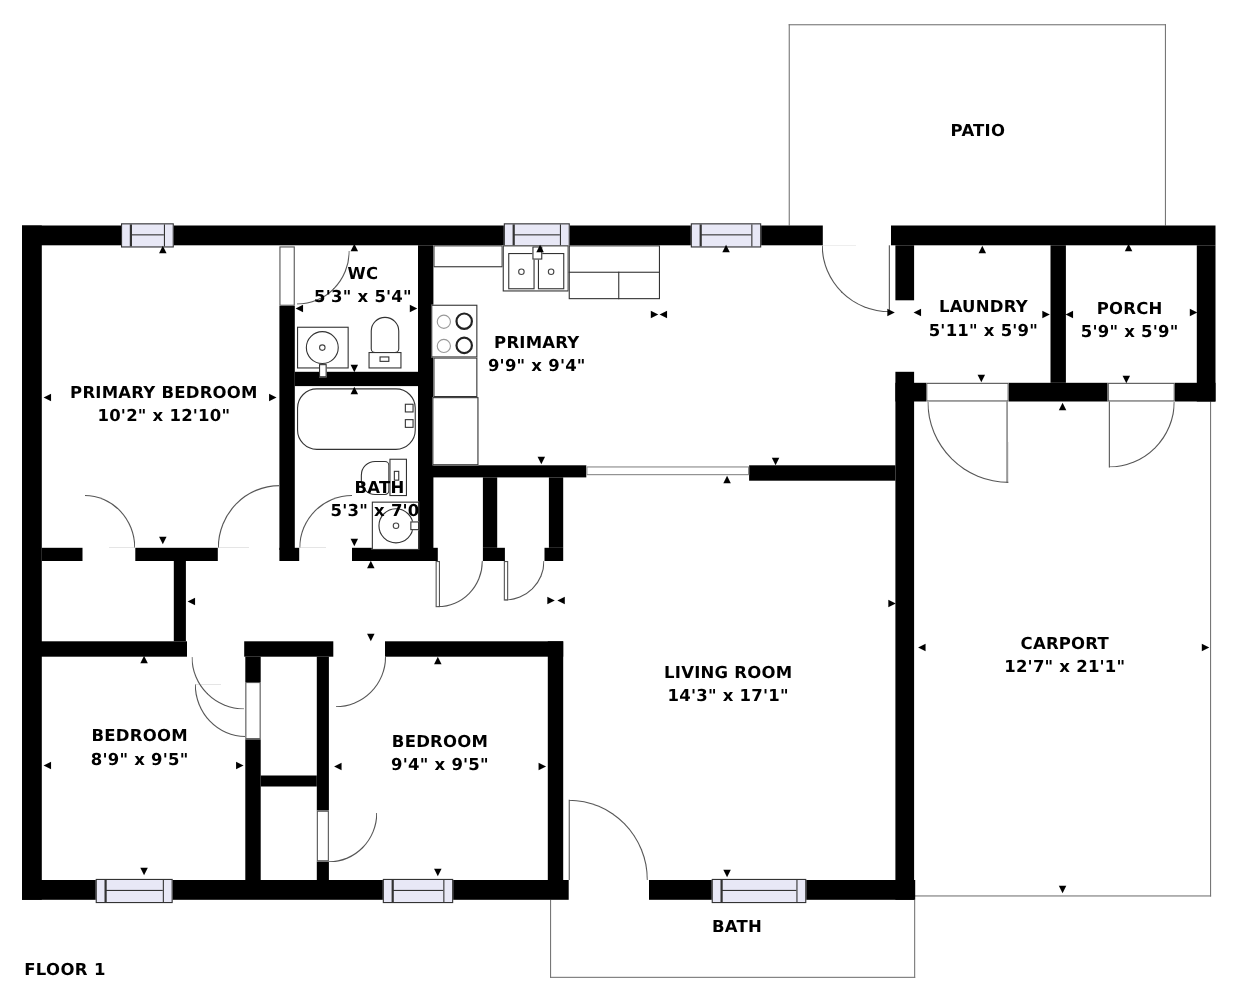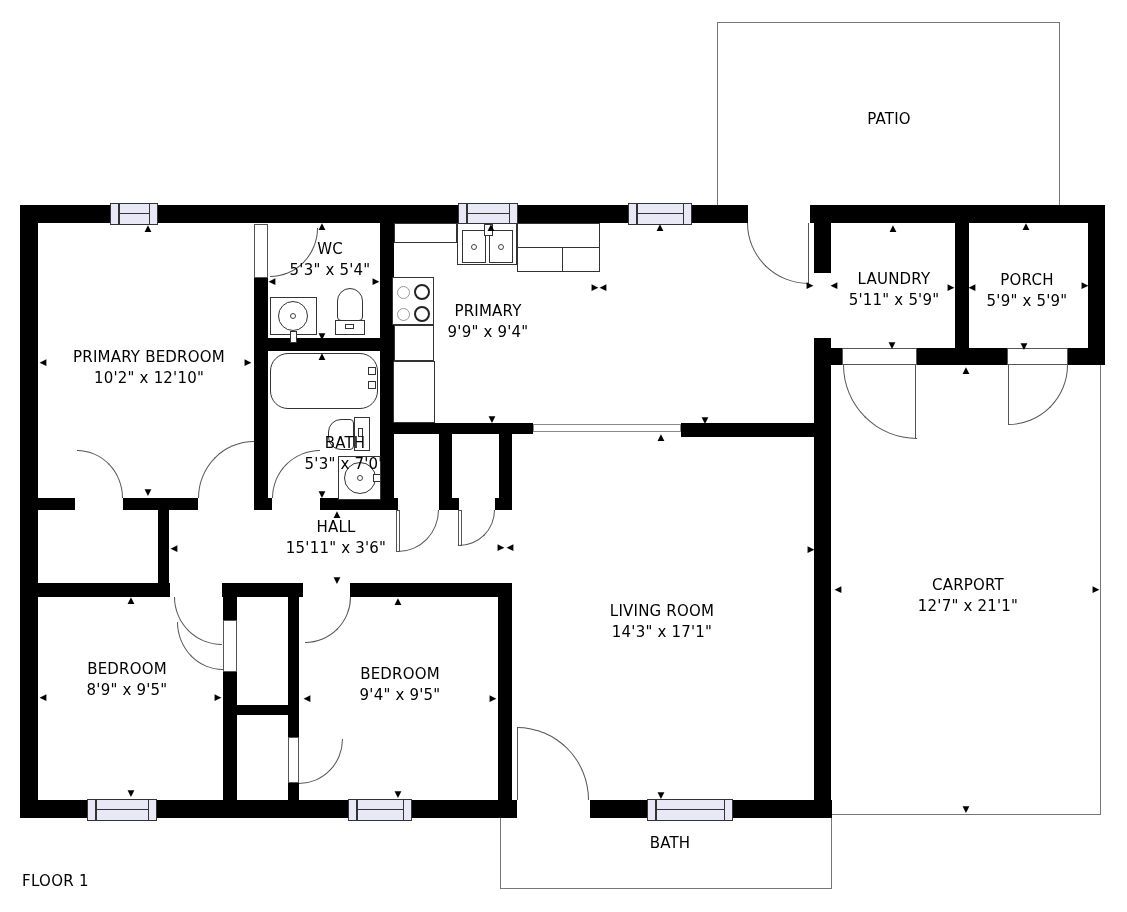--- a/index.html
+++ b/index.html
@@ -1,17 +1,17 @@
 <!DOCTYPE html>
 <html><head>
 <meta charset="utf-8">
 <style>
   html,body{margin:0;padding:0;background:#fff;}
   #plan{position:relative;width:1127px;height:912px;background:#fff;overflow:hidden;
-        font-family:"DejaVu Sans","Liberation Sans",sans-serif;}
+        font-family:"DejaVu Sans","Liberation Sans",sans-serif;font-weight:bold;}
   .wall{position:absolute;background:#000;}
   .win{position:absolute;background:#e8e8f6;border:1.5px solid #333;box-sizing:border-box;}
   .win::before{content:"";position:absolute;left:8px;right:8px;top:50%;margin-top:-1px;border-top:1.5px solid #333;}
   .win i{position:absolute;top:0;bottom:0;width:1.5px;background:#333;}
   .win .wl{left:7px}.win .wr{right:7px}
   .arc{position:absolute;border:0 solid #555;box-sizing:border-box;background:transparent;}
   .arc.tl{border-top-width:1.4px;border-left-width:1.4px;border-radius:100% 0 0 0;}
   .arc.tr{border-top-width:1.4px;border-right-width:1.4px;border-radius:0 100% 0 0;}
   .arc.br{border-bottom-width:1.4px;border-right-width:1.4px;border-radius:0 0 100% 0;}
   .arc.bl{border-bottom-width:1.4px;border-left-width:1.4px;border-radius:0 0 0 100%;}
@@ -188,24 +188,20 @@
     <div>LAUNDRY</div>
     <div>5'11" x 5'9"</div>
   </div>
   <div class="lbl" style="left:1027px;top:291px;">
     <div>PORCH</div>
     <div>5'9" x 5'9"</div>
   </div>
   <div class="lbl" style="left:309px;top:454px;margin-left:36px;">
     <div>BATH</div>
     <div>5'3" x 7'0"</div>
-  </div>
-  <div class="lbl" style="left:336px;top:538px;">
-    <div>HALL</div>
-    <div>15'11" x 3'6"</div>
   </div>
   <div class="lbl" style="left:662px;top:622px;">
     <div>LIVING ROOM</div>
     <div>14'3" x 17'1"</div>
   </div>
   <div class="lbl" style="left:968px;top:596px;">
     <div>CARPORT</div>
     <div>12'7" x 21'1"</div>
   </div>
   <div class="lbl" style="left:127px;top:680px;">

